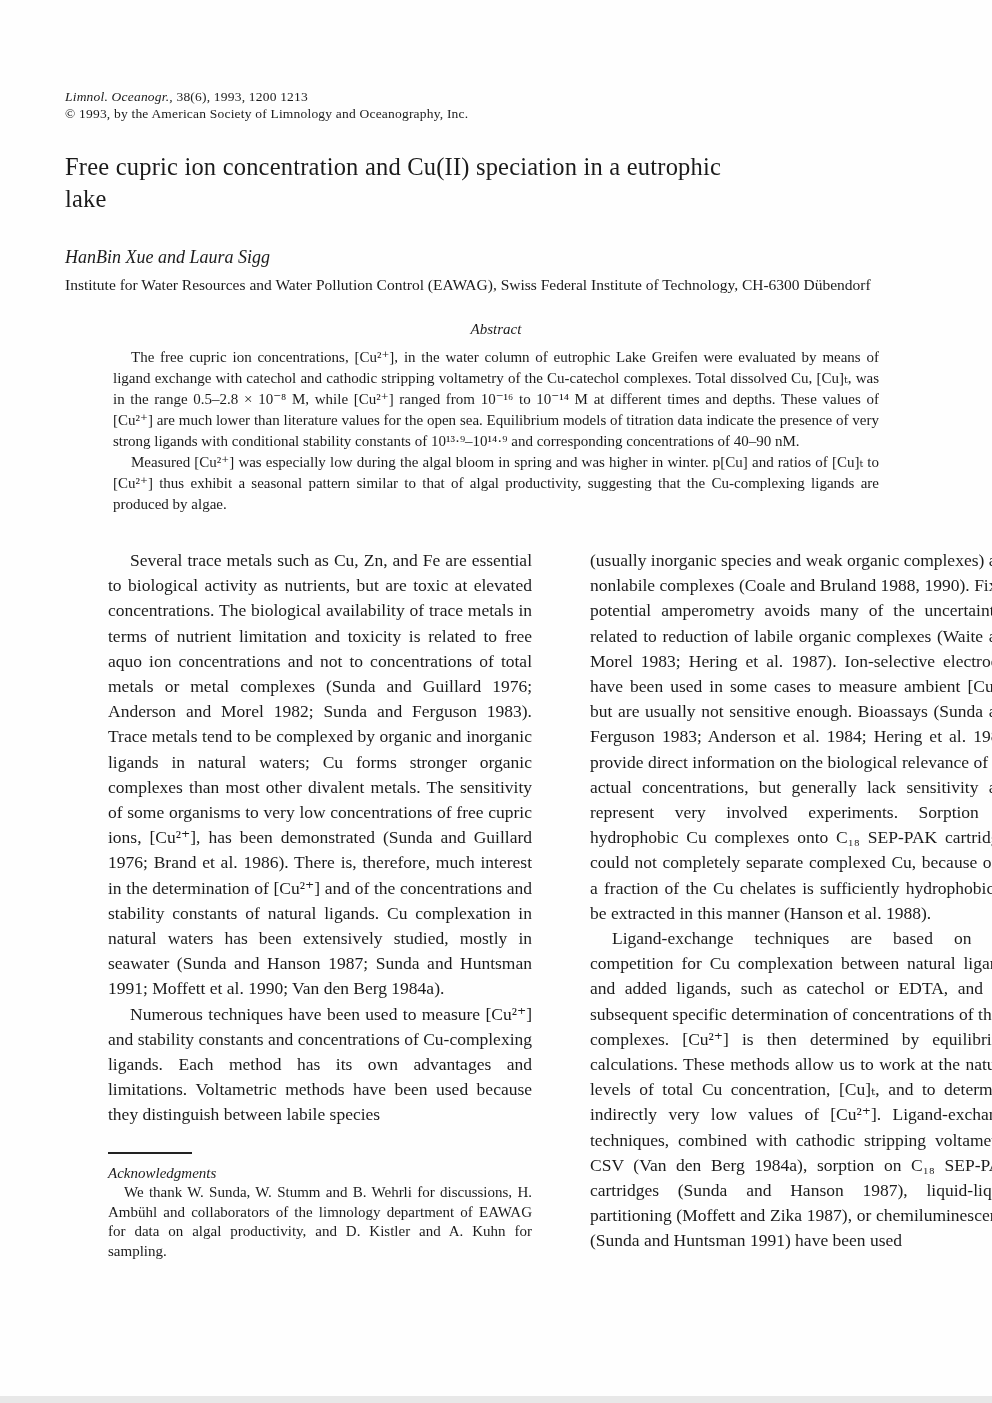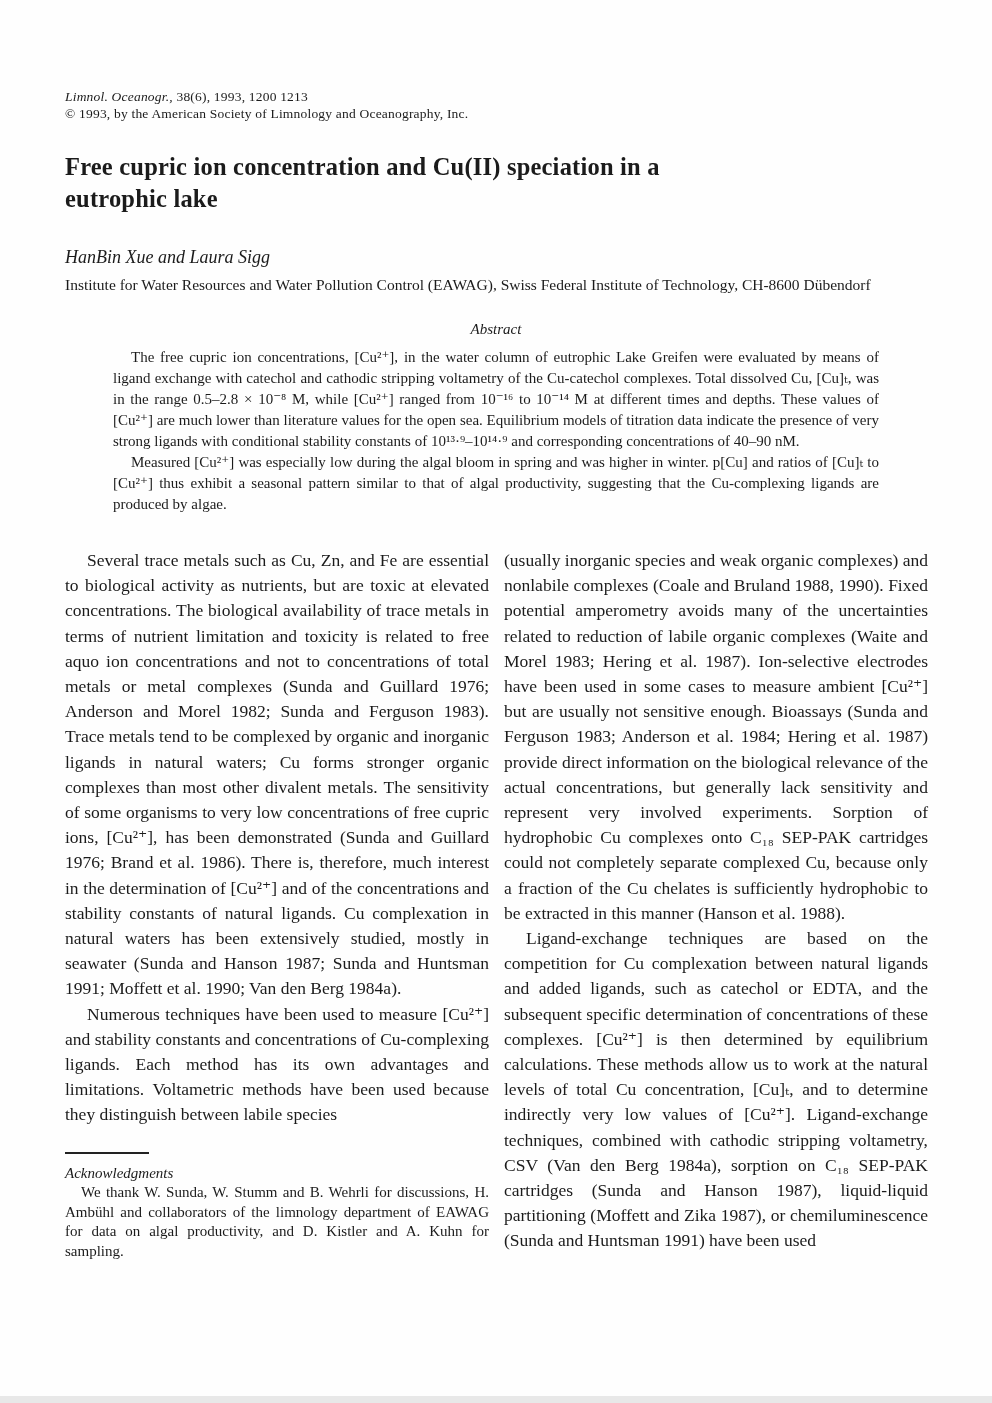--- a/index.html
+++ b/index.html
@@ -21,21 +21,21 @@
   }
   .journal-line .jname { font-style: italic; }
   .copyright-line {
     font-size: 13.5px;
     line-height: 17px;
     letter-spacing: 0.2px;
   }
   h1.title {
     margin-top: 29px;
     font-size: 24.5px;
-    font-weight: bold;
+    font-weight: normal;
     line-height: 32px;
     max-width: 700px;
     letter-spacing: 0.2px;
   }
   .authors {
     margin-top: 31px;
     font-style: italic;
     font-size: 18px;
     line-height: 22px;
   }
@@ -64,20 +64,21 @@
     text-indent: 18px;
   }
   .columns {
     margin-top: 33px;
     display: flex;
     gap: 15px;
   }
   .col {
     width: 424px;
     flex: 0 0 424px;
+    margin-left: 43px;
   }
   .col p {
     font-size: 17.5px;
     line-height: 25.2px;
     text-align: justify;
   }
   .col p.indent { text-indent: 22px; }
   .footnote { margin-top: 24px; }
   .footnote-rule {
     width: 84px;
@@ -112,21 +113,21 @@
 
   <div class="journal-line">
     <span class="jname">Limnol. Oceanogr.,</span><span> 38(6), 1993, 1200 1213</span>
   </div>
   <div class="copyright-line">© 1993, by the American Society of Limnology and Oceanography, Inc.</div>
 
   <h1 class="title">Free cupric ion concentration and Cu(II) speciation in a eutrophic lake</h1>
 
   <div class="authors">HanBin Xue and Laura Sigg</div>
 
-  <div class="affiliation">Institute for Water Resources and Water Pollution Control (EAWAG), Swiss Federal Institute of Technology, CH-8600 Dübendorf</div>
+  <div class="affiliation">Institute for Water Resources and Water Pollution Control (EAWAG), Swiss Federal Institute of Technology, CH-6300 Dübendorf</div>
 
   <div class="abstract">
     <div class="abstract-heading">Abstract</div>
     <p>The free cupric ion concentrations, [Cu²⁺], in the water column of eutrophic Lake Greifen were evaluated by means of ligand exchange with catechol and cathodic stripping voltametry of the Cu-catechol complexes. Total dissolved Cu, [Cu]ₜ, was in the range 0.5–2.8 × 10⁻⁸ M, while [Cu²⁺] ranged from 10⁻¹⁶ to 10⁻¹⁴ M at different times and depths. These values of [Cu²⁺] are much lower than literature values for the open sea. Equilibrium models of titration data indicate the presence of very strong ligands with conditional stability constants of 10¹³·⁹–10¹⁴·⁹ and corresponding concentrations of 40–90 nM.</p>
     <p>Measured [Cu²⁺] was especially low during the algal bloom in spring and was higher in winter. p[Cu] and ratios of [Cu]ₜ to [Cu²⁺] thus exhibit a seasonal pattern similar to that of algal productivity, suggesting that the Cu-complexing ligands are produced by algae.</p>
   </div>
 
   <div class="columns">
 
     <div class="col">

